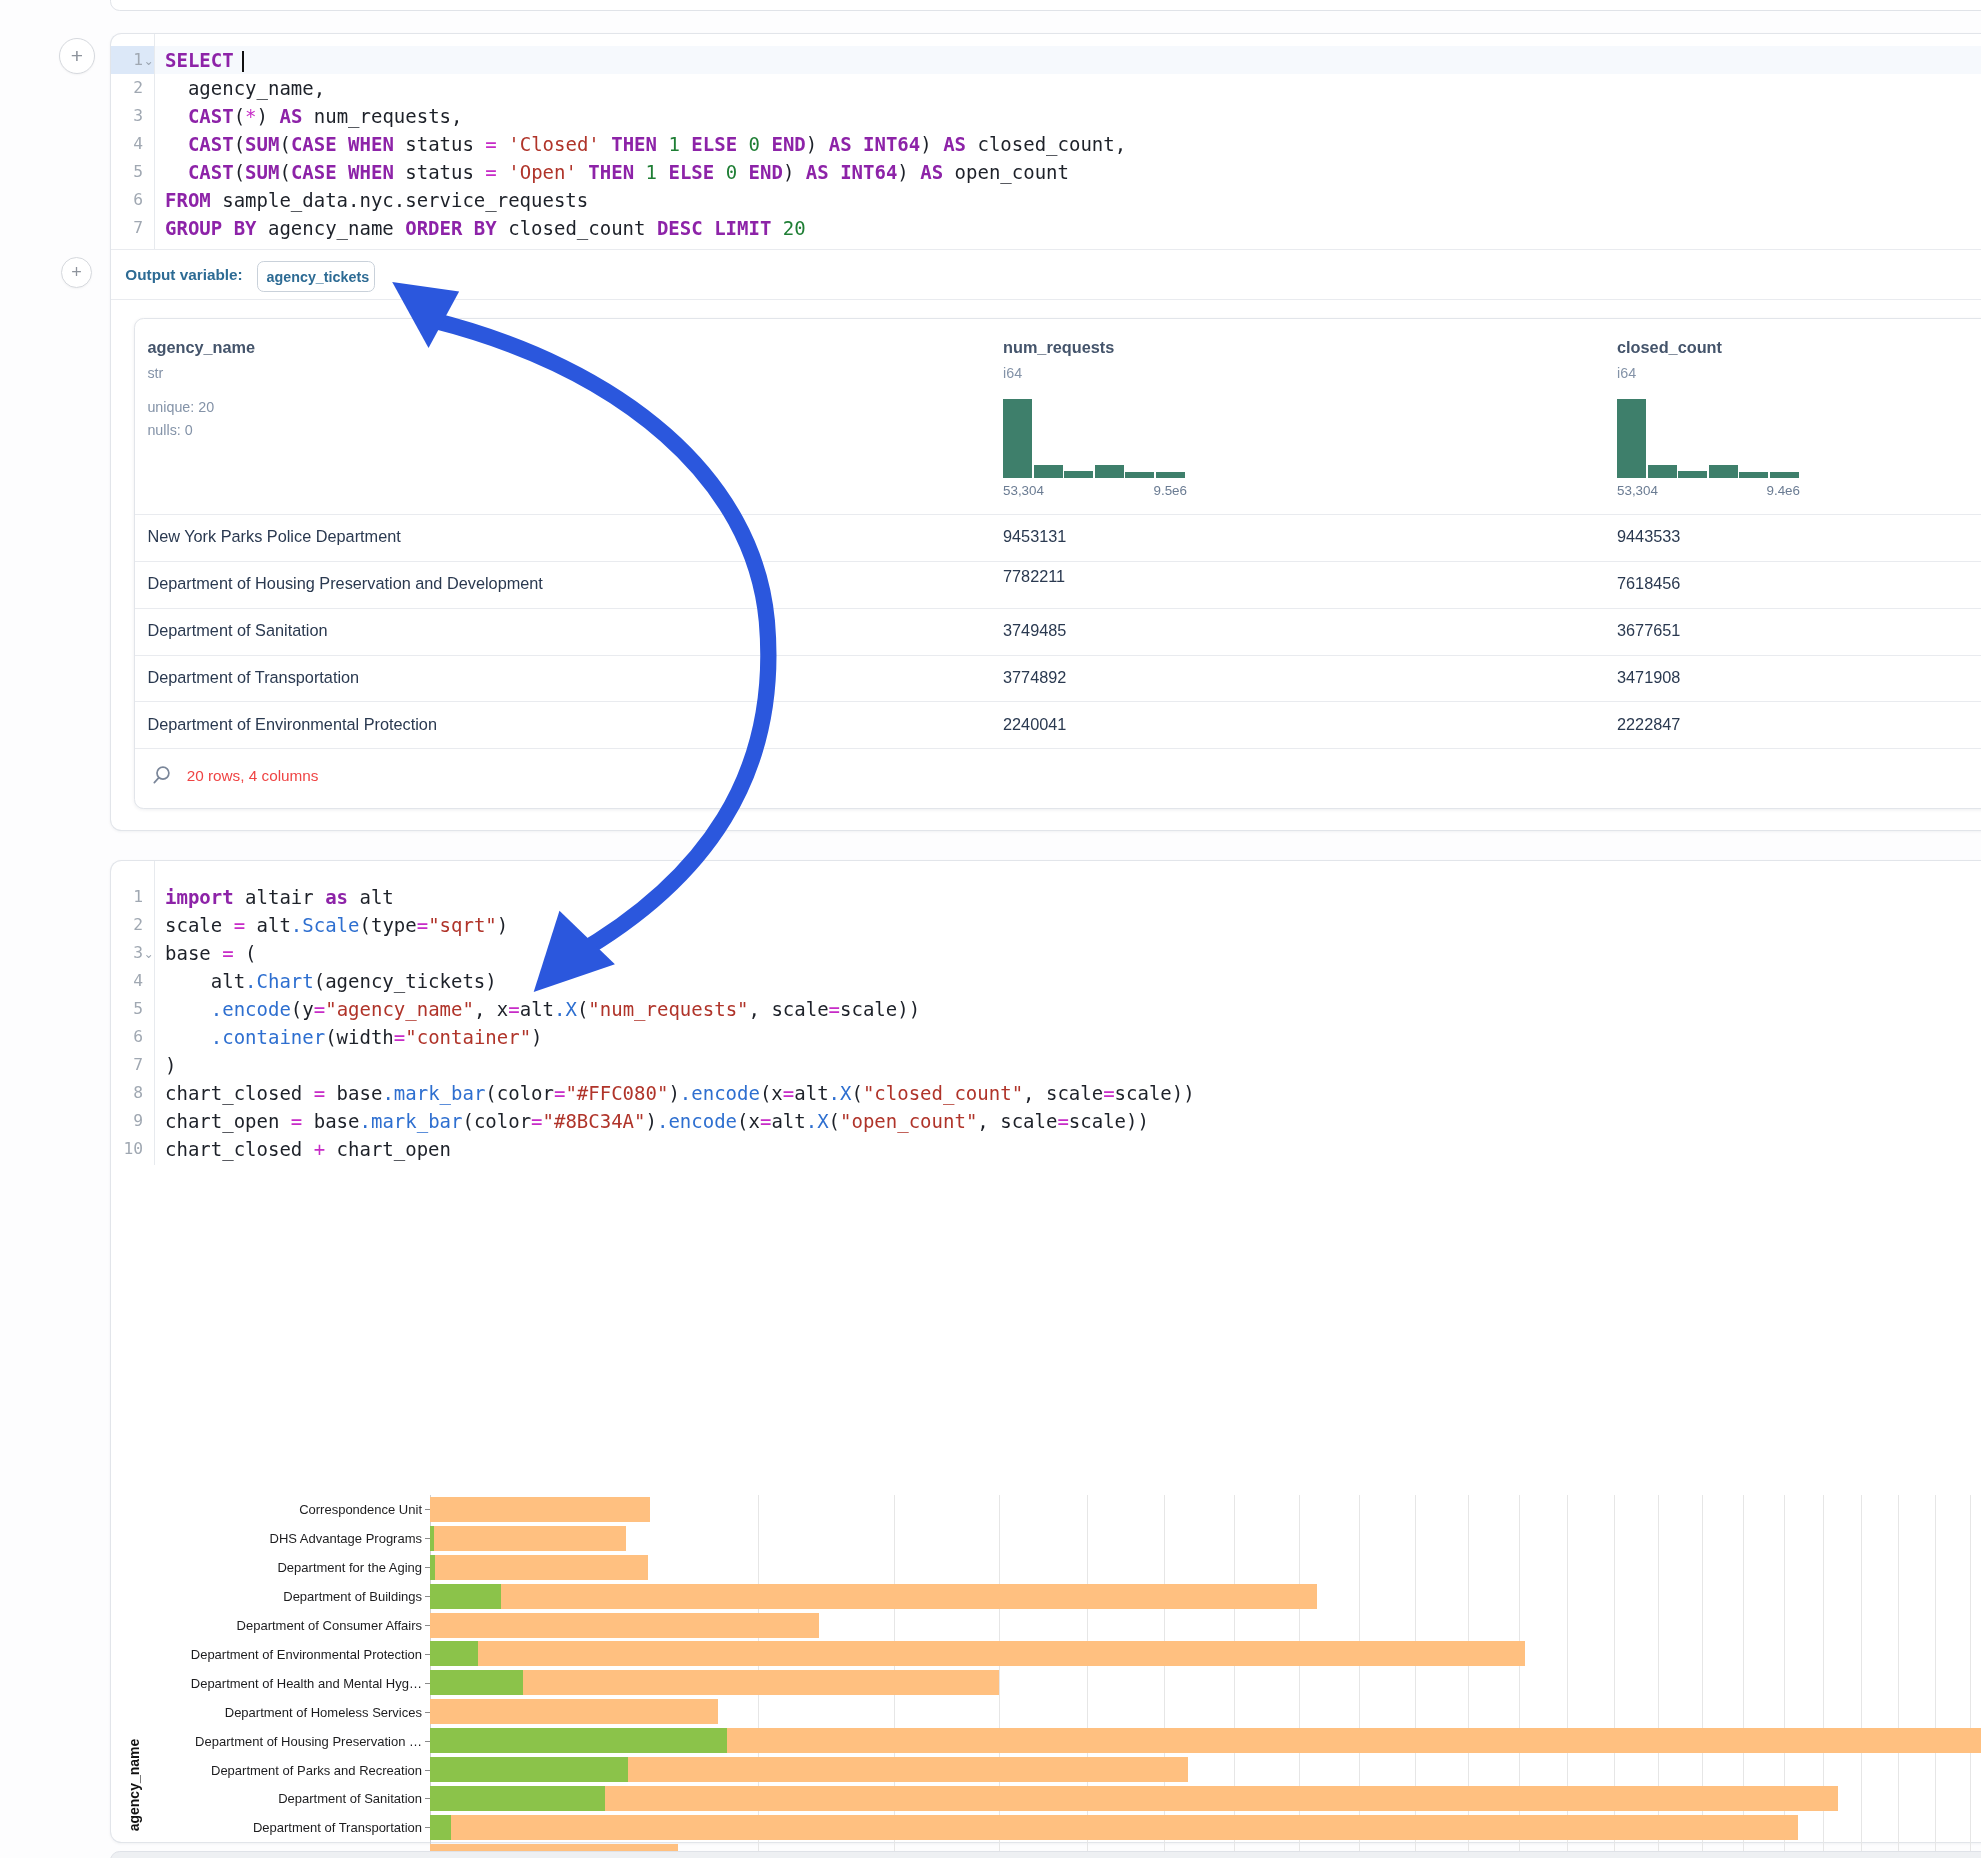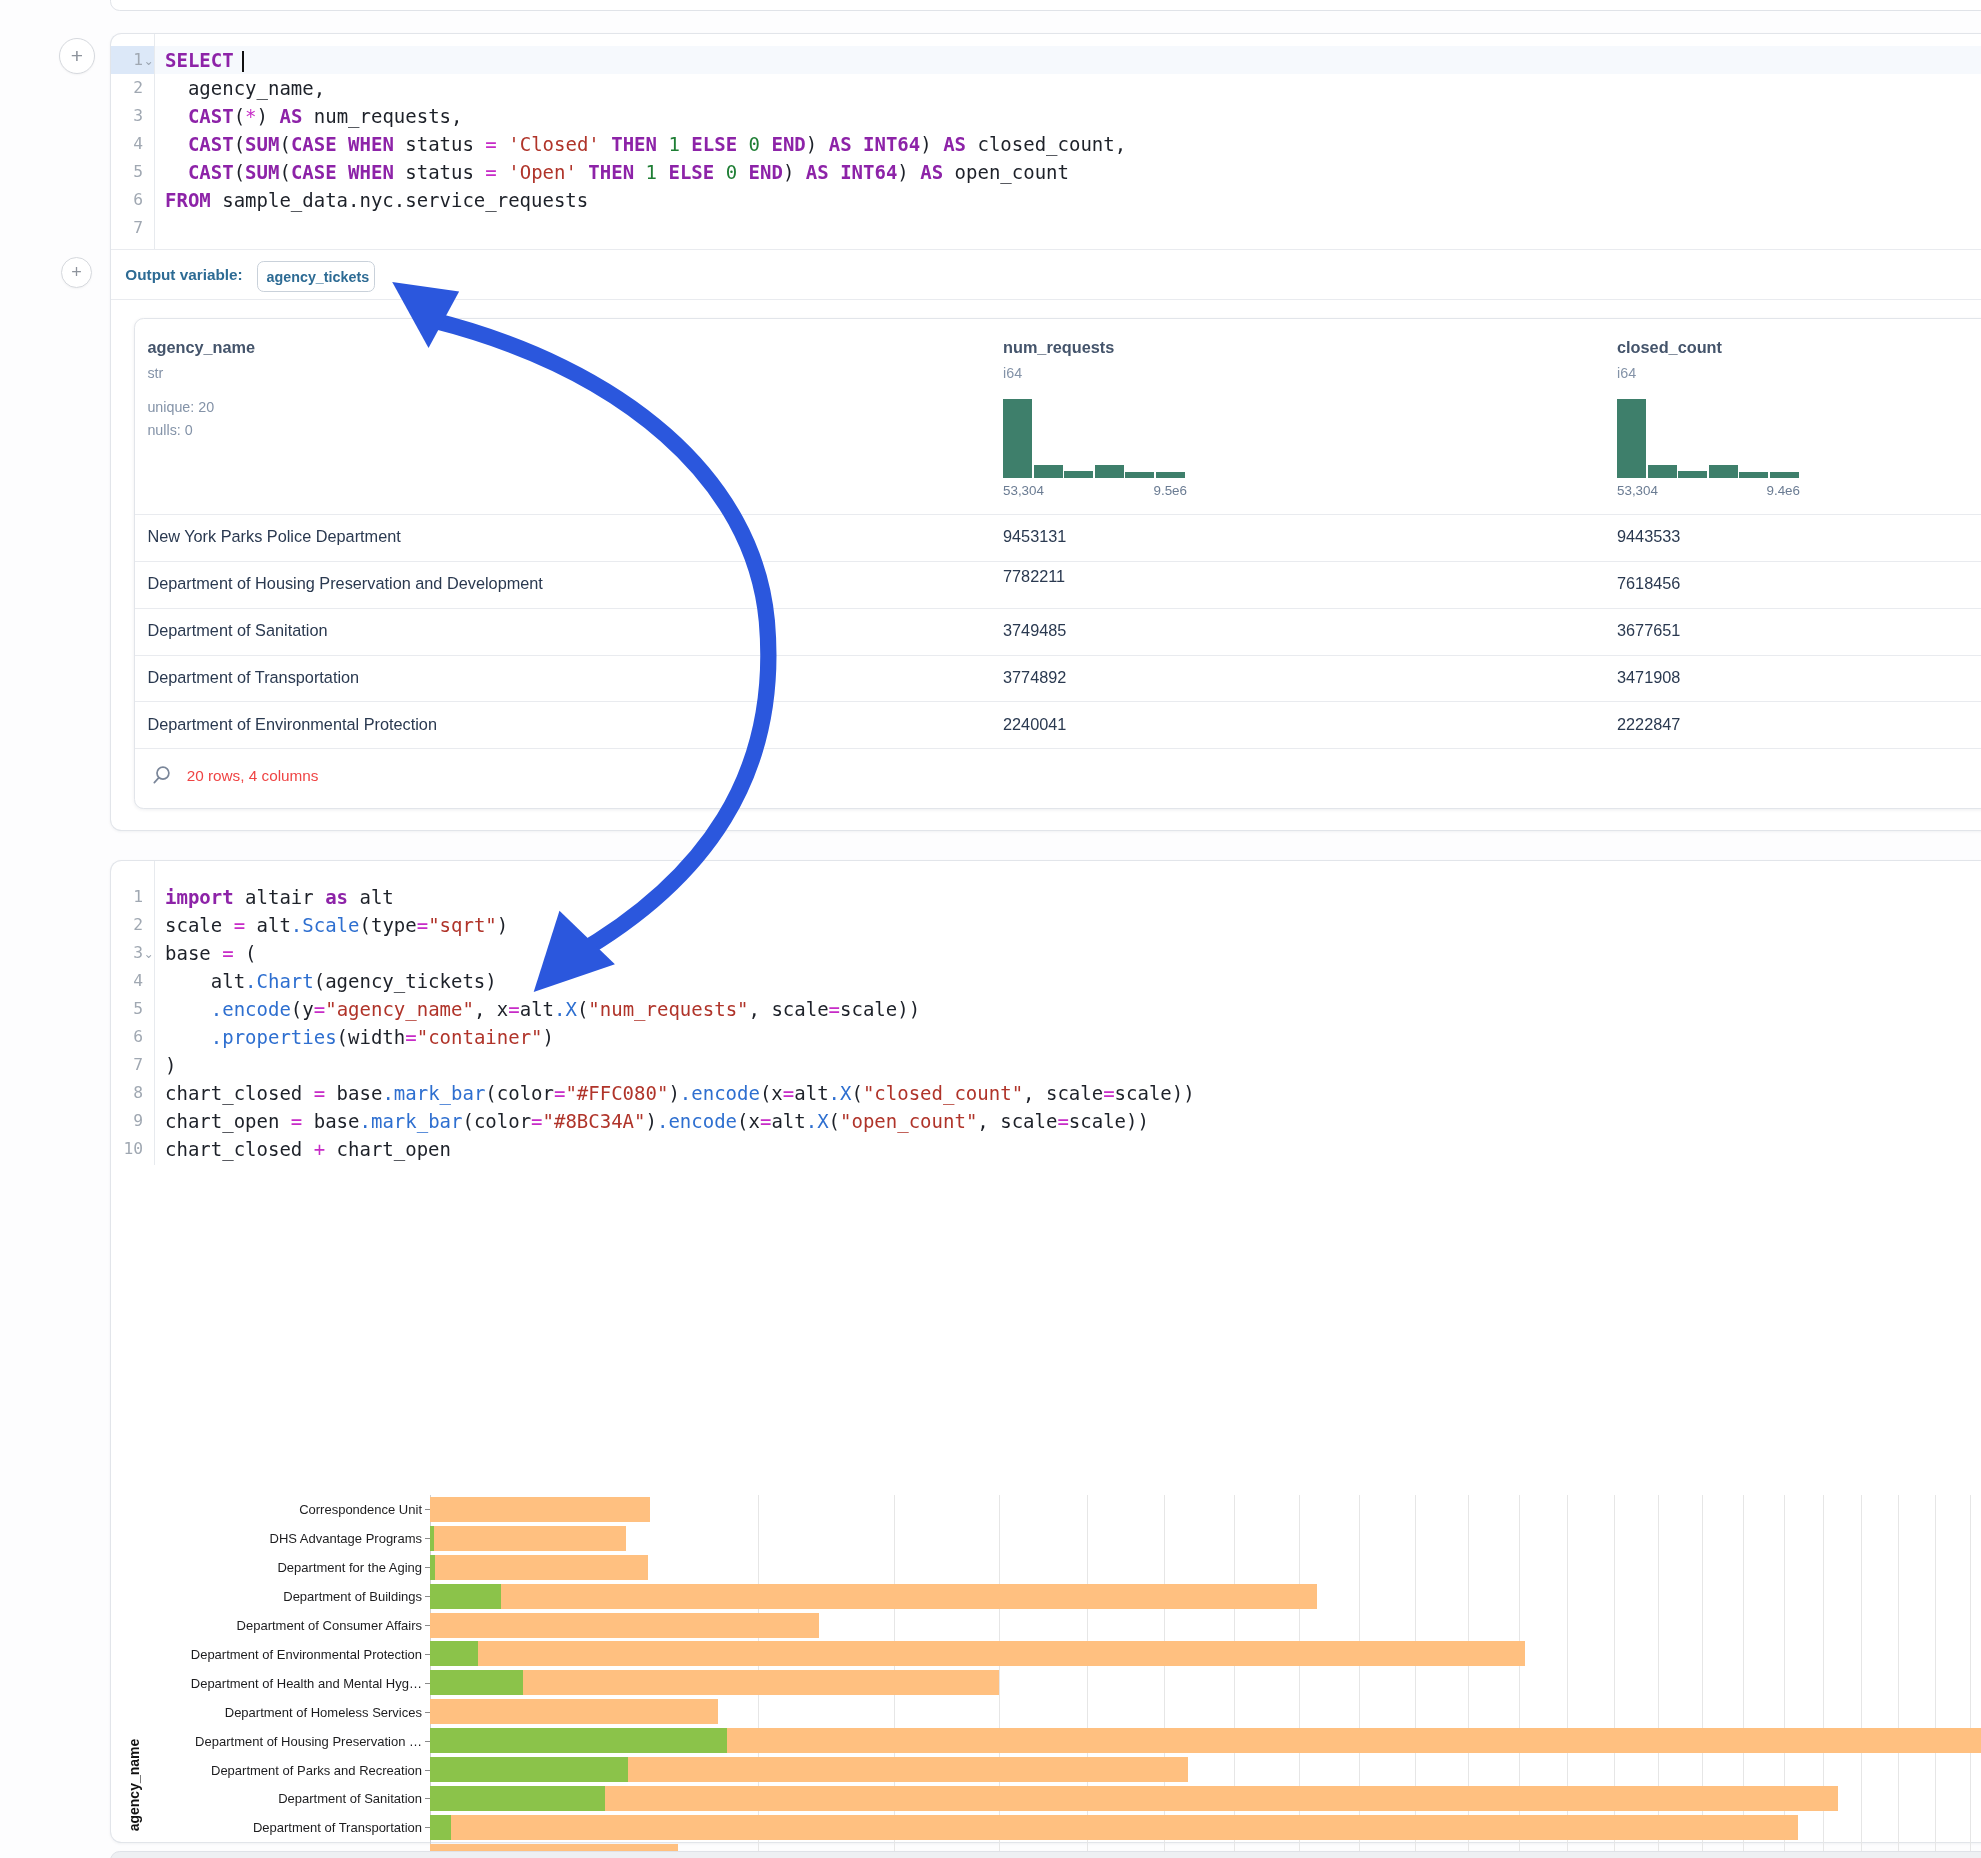--- a/index.html
+++ b/index.html
@@ -73,21 +73,21 @@
   <div class="plusbtn" style="left:61px;top:257px;width:29px;height:29px;font-size:18px;">+</div>
 
   <div class="card" style="left:110px;top:33px;width:1873px;height:796px;">
     <div class="code-lines" id="sql-lines" style="top:11.5px;width:1872px;">
         <div class="cl"><div class="rowbg"></div><div class="gutbg"></div><span class="gut">1</span><span class="fold">⌄</span><span class="codetext"><span class="tk-kw">SELECT</span><span class="caret"></span></span></div>
         <div class="cl"><span class="gut">2</span><span class="codetext"><span class="tk-p">  agency_name,</span></span></div>
         <div class="cl"><span class="gut">3</span><span class="codetext"><span class="tk-kw">  CAST</span><span class="tk-p">(</span><span class="tk-op">*</span><span class="tk-p">) </span><span class="tk-kw">AS</span><span class="tk-p"> num_requests,</span></span></div>
         <div class="cl"><span class="gut">4</span><span class="codetext"><span class="tk-kw">  CAST</span><span class="tk-p">(</span><span class="tk-kw">SUM</span><span class="tk-p">(</span><span class="tk-kw">CASE WHEN</span><span class="tk-p"> status </span><span class="tk-op">=</span><span class="tk-p"> </span><span class="tk-str">'Closed'</span><span class="tk-p"> </span><span class="tk-kw">THEN</span><span class="tk-p"> </span><span class="tk-num">1</span><span class="tk-p"> </span><span class="tk-kw">ELSE</span><span class="tk-p"> </span><span class="tk-num">0</span><span class="tk-p"> </span><span class="tk-kw">END</span><span class="tk-p">) </span><span class="tk-kw">AS</span><span class="tk-p"> </span><span class="tk-kw">INT64</span><span class="tk-p">) </span><span class="tk-kw">AS</span><span class="tk-p"> closed_count,</span></span></div>
         <div class="cl"><span class="gut">5</span><span class="codetext"><span class="tk-kw">  CAST</span><span class="tk-p">(</span><span class="tk-kw">SUM</span><span class="tk-p">(</span><span class="tk-kw">CASE WHEN</span><span class="tk-p"> status </span><span class="tk-op">=</span><span class="tk-p"> </span><span class="tk-str">'Open'</span><span class="tk-p"> </span><span class="tk-kw">THEN</span><span class="tk-p"> </span><span class="tk-num">1</span><span class="tk-p"> </span><span class="tk-kw">ELSE</span><span class="tk-p"> </span><span class="tk-num">0</span><span class="tk-p"> </span><span class="tk-kw">END</span><span class="tk-p">) </span><span class="tk-kw">AS</span><span class="tk-p"> </span><span class="tk-kw">INT64</span><span class="tk-p">) </span><span class="tk-kw">AS</span><span class="tk-p"> open_count</span></span></div>
         <div class="cl"><span class="gut">6</span><span class="codetext"><span class="tk-kw">FROM</span><span class="tk-p"> sample_data.nyc.service_requests</span></span></div>
-        <div class="cl"><span class="gut">7</span></div>
+        <div class="cl"><span class="gut">7</span><span class="codetext"><span class="tk-kw">GROUP BY</span><span class="tk-p"> agency_name </span><span class="tk-kw">ORDER BY</span><span class="tk-p"> closed_count </span><span class="tk-kw">DESC</span><span class="tk-p"> </span><span class="tk-kw">LIMIT</span><span class="tk-num"> 20</span></span></div>
       </div>
     <div class="gutline" style="top:0;height:215px;"></div>
     <div class="divider" style="top:215px;"></div>
 
     <div class="outvar-label" style="left:14.3px;top:232px;">Output variable:</div>
     <div class="outvar-chip" style="left:146px;top:227px;width:107px;height:29px;">agency_tickets</div>
     <div class="divider" style="top:265px;"></div>
   </div>
 
   <div class="tablecard">
@@ -155,21 +155,21 @@
     </div>
   </div>
 
   <div class="card" style="left:110px;top:860px;width:1873px;height:981px;">
     <div class="code-lines" id="py-lines" style="top:22px;width:1872px;">
         <div class="cl"><span class="gut">1</span><span class="codetext"><span class="tk-kw">import</span><span class="tk-p"> altair </span><span class="tk-kw">as</span><span class="tk-p"> alt</span></span></div>
         <div class="cl"><span class="gut">2</span><span class="codetext"><span class="tk-p">scale </span><span class="tk-op">=</span><span class="tk-p"> alt</span><span class="tk-fn">.Scale</span><span class="tk-p">(type</span><span class="tk-op">=</span><span class="tk-str">"sqrt"</span><span class="tk-p">)</span></span></div>
         <div class="cl"><span class="gut">3</span><span class="fold">⌄</span><span class="codetext"><span class="tk-p">base </span><span class="tk-op">=</span><span class="tk-p"> (</span></span></div>
         <div class="cl"><span class="gut">4</span><span class="codetext"><span class="tk-p">    alt</span><span class="tk-fn">.Chart</span><span class="tk-p">(agency_tickets)</span></span></div>
         <div class="cl"><span class="gut">5</span><span class="codetext"><span class="tk-p">    </span><span class="tk-fn">.encode</span><span class="tk-p">(y</span><span class="tk-op">=</span><span class="tk-str">"agency_name"</span><span class="tk-p">, x</span><span class="tk-op">=</span><span class="tk-p">alt</span><span class="tk-fn">.X</span><span class="tk-p">(</span><span class="tk-str">"num_requests"</span><span class="tk-p">, scale</span><span class="tk-op">=</span><span class="tk-p">scale))</span></span></div>
-        <div class="cl"><span class="gut">6</span><span class="codetext"><span class="tk-p">    </span><span class="tk-fn">.properties</span><span class="tk-p">(width</span><span class="tk-op">=</span><span class="tk-str">"container"</span><span class="tk-p">)</span></span></div>
+        <div class="cl"><span class="gut">6</span><span class="codetext"><span class="tk-p">    </span><span class="tk-fn">.container</span><span class="tk-p">(width</span><span class="tk-op">=</span><span class="tk-str">"container"</span><span class="tk-p">)</span></span></div>
         <div class="cl"><span class="gut">7</span><span class="codetext"><span class="tk-p">)</span></span></div>
         <div class="cl"><span class="gut">8</span><span class="codetext"><span class="tk-p">chart_closed </span><span class="tk-op">=</span><span class="tk-p"> base</span><span class="tk-fn">.mark_bar</span><span class="tk-p">(color</span><span class="tk-op">=</span><span class="tk-str">"#FFC080"</span><span class="tk-p">)</span><span class="tk-fn">.encode</span><span class="tk-p">(x</span><span class="tk-op">=</span><span class="tk-p">alt</span><span class="tk-fn">.X</span><span class="tk-p">(</span><span class="tk-str">"closed_count"</span><span class="tk-p">, scale</span><span class="tk-op">=</span><span class="tk-p">scale))</span></span></div>
         <div class="cl"><span class="gut">9</span><span class="codetext"><span class="tk-p">chart_open </span><span class="tk-op">=</span><span class="tk-p"> base</span><span class="tk-fn">.mark_bar</span><span class="tk-p">(color</span><span class="tk-op">=</span><span class="tk-str">"#8BC34A"</span><span class="tk-p">)</span><span class="tk-fn">.encode</span><span class="tk-p">(x</span><span class="tk-op">=</span><span class="tk-p">alt</span><span class="tk-fn">.X</span><span class="tk-p">(</span><span class="tk-str">"open_count"</span><span class="tk-p">, scale</span><span class="tk-op">=</span><span class="tk-p">scale))</span></span></div>
         <div class="cl"><span class="gut">10</span><span class="codetext"><span class="tk-p">chart_closed </span><span class="tk-op">+</span><span class="tk-p"> chart_open</span></span></div>
       </div>
     <div class="gutline" style="top:0;height:304px;"></div>
 
     <div class="chart" id="chart">
       <div class="axis-title-y">agency_name</div>
       <div id="ylabels">

